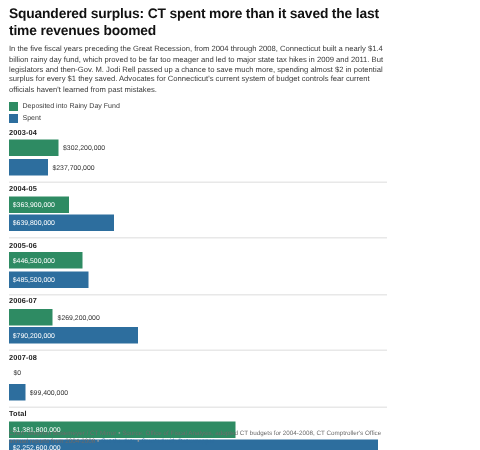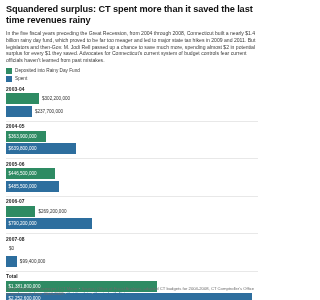--- a/index.html
+++ b/index.html
@@ -79,21 +79,21 @@
     color: #6b6b6b;
   }
   .footer a { color: #2d6e9e; text-decoration: none; }
   .sep { color: #9a9a9a; }
 </style>
 </head>
 <body>
 
 <div class="wrap">
 
-  <div class="title">Squandered surplus: CT spent more than it saved the last time revenues rainy</div>
+  <div class="title">Squandered surplus: CT spent more than it saved the last time revenues boomed</div>
 
   <div class="intro">In the five fiscal years preceding the Great Recession, from 2004 through 2008, Connecticut built a nearly $1.4 billion rainy day fund, which proved to be far too meager and led to major state tax hikes in 2009 and 2011. But legislators and then-Gov. M. Jodi Rell passed up a chance to save much more, spending almost $2 in potential surplus for every $1 they saved. Advocates for Connecticut's current system of budget controls fear current officials haven't learned from past mistakes.</div>
 
   <div class="legend" id="legend">
       <div class="legend-row">
         <span class="swatch" style="background: rgb(46, 139, 99);"></span>
         <span class="legend-label">Deposited into Rainy Day Fund</span>
       </div>
       <div class="legend-row">
         <span class="swatch" style="background: rgb(45, 110, 158);"></span>

